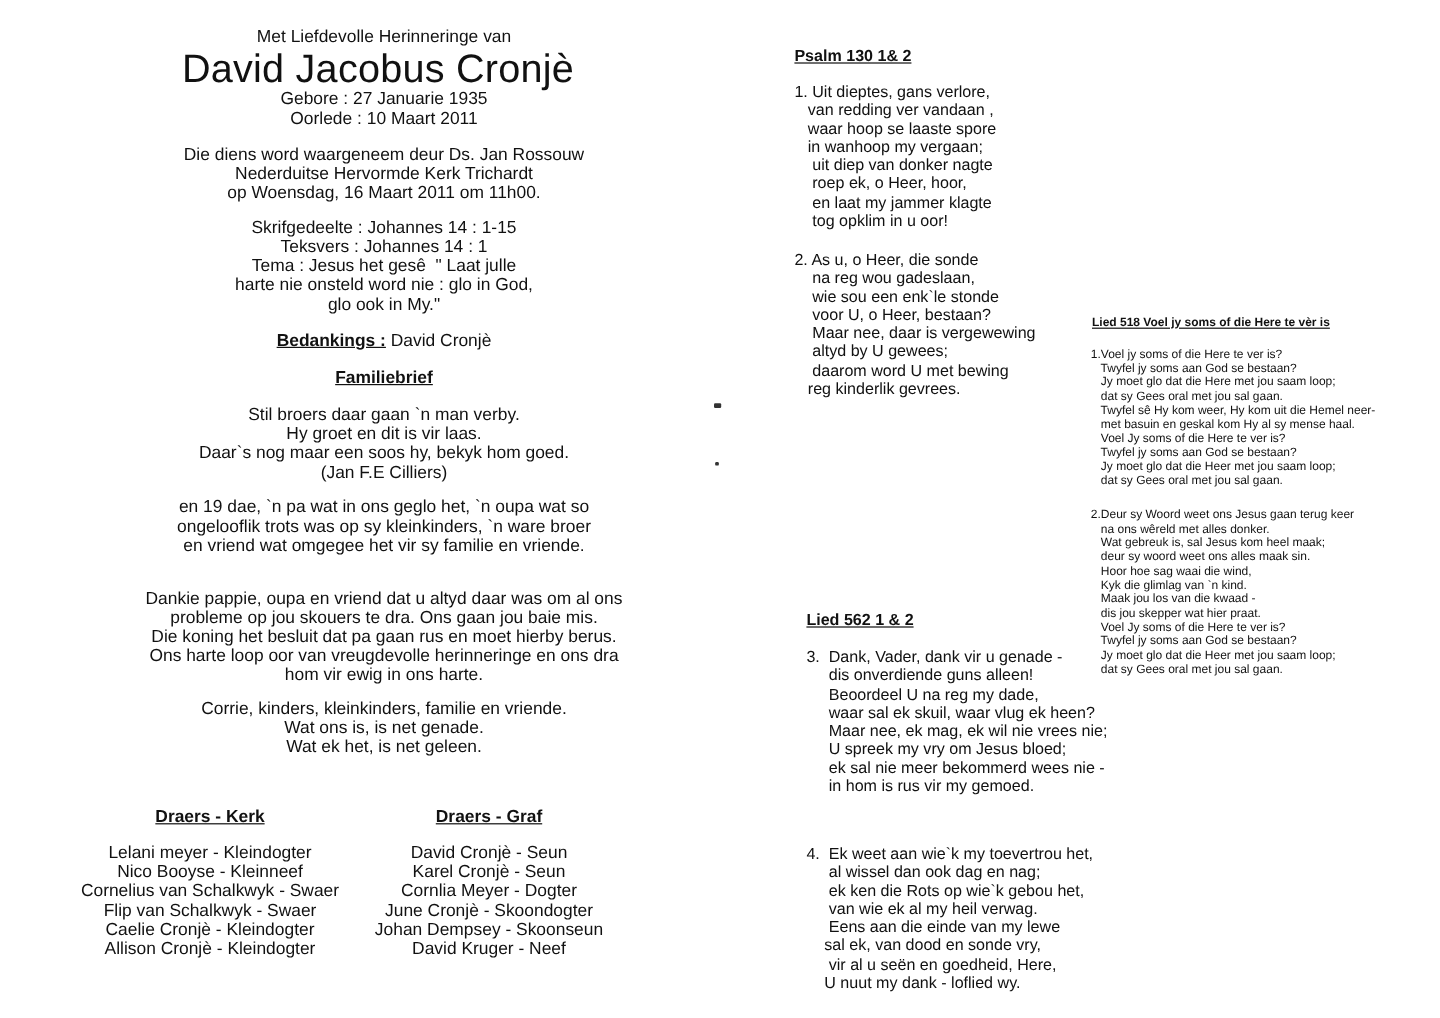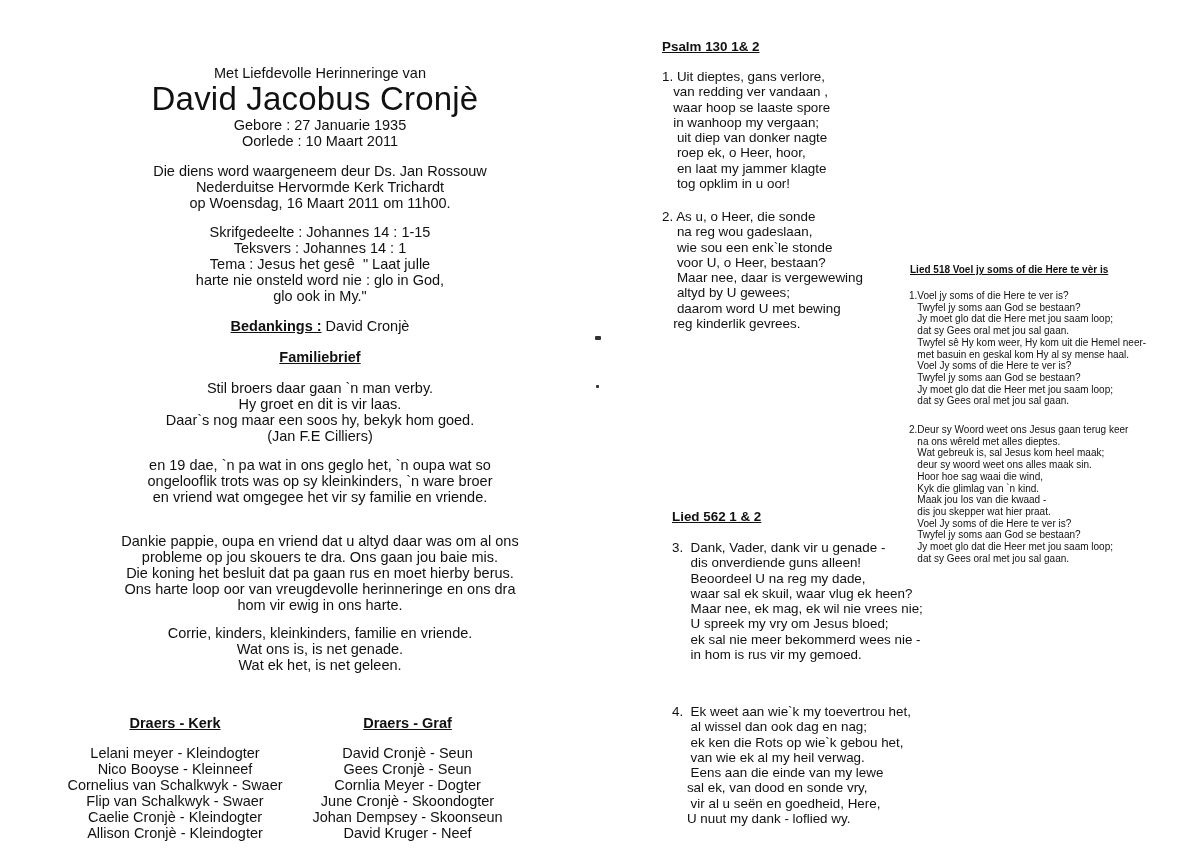--- a/index.html
+++ b/index.html
@@ -1,21 +1,21 @@
 <!DOCTYPE html>
 <html><head>
 <meta charset="utf-8">
 <style>
   html, body { margin: 0; padding: 0; }
   body {
     width: 1200px; height: 848px; background: #ffffff; position: relative; overflow: hidden;
     font-family: "Liberation Sans", sans-serif; color: #111111;
   }
   .abs { position: absolute; }
-  .center { text-align: center; margin-top: 42px; }
+  .center { text-align: center; }
   .line { display: block; white-space: pre; }
   .u { text-decoration: underline; font-weight: bold; }
   .t15 { font-size: 14.5px; line-height: 16px; }
   .t13 { font-size: 13.4px; line-height: 15.3px; }
   .t10 { font-size: 10px; line-height: 11.7px; }
   .title { font-size: 33px; line-height: 34px; letter-spacing: 0.2px; }
   .mark { position: absolute; background: #333; border-radius: 1px; }
 </style>
 </head>
 <body>
@@ -81,21 +81,21 @@
     <span class="line">Nico Booyse - Kleinneef</span>
     <span class="line">Cornelius van Schalkwyk - Swaer</span>
     <span class="line">Flip van Schalkwyk - Swaer</span>
     <span class="line">Caelie Cronjè - Kleindogter</span>
     <span class="line">Allison Cronjè - Kleindogter</span>
   </div>
 
   <div class="abs center t15" style="left:305px; top:673px; width:205px;">
     <span class="line u" style="margin-bottom:14px;">Draers - Graf</span>
     <span class="line">David Cronjè - Seun</span>
-    <span class="line">Gees Cronjè - Seun</span>
+    <span class="line">Karel Cronjè - Seun</span>
     <span class="line">Cornlia Meyer - Dogter</span>
     <span class="line">June Cronjè - Skoondogter</span>
     <span class="line">Johan Dempsey - Skoonseun</span>
     <span class="line">David Kruger - Neef</span>
   </div>
 </div>
 
 <div class="mark" style="left:595px; top:336px; width:6px; height:4px;"></div>
 <div class="mark" style="left:596px; top:385px; width:3px; height:3px;"></div>
 
@@ -138,21 +138,21 @@
     <span class="line">   Twyfel sê Hy kom weer, Hy kom uit die Hemel neer-</span>
     <span class="line">   met basuin en geskal kom Hy al sy mense haal.</span>
     <span class="line">   Voel Jy soms of die Here te ver is?</span>
     <span class="line">   Twyfel jy soms aan God se bestaan?</span>
     <span class="line">   Jy moet glo dat die Heer met jou saam loop;</span>
     <span class="line">   dat sy Gees oral met jou sal gaan.</span>
   </div>
 
   <div class="abs t10" style="left:909px; top:424px;">
     <span class="line">2.Deur sy Woord weet ons Jesus gaan terug keer</span>
-    <span class="line">   na ons wêreld met alles dieptes.</span>
+    <span class="line">   na ons wêreld met alles donker.</span>
     <span class="line">   Wat gebreuk is, sal Jesus kom heel maak;</span>
     <span class="line">   deur sy woord weet ons alles maak sin.</span>
     <span class="line">   Hoor hoe sag waai die wind,</span>
     <span class="line">   Kyk die glimlag van `n kind.</span>
     <span class="line">   Maak jou los van die kwaad -</span>
     <span class="line">   dis jou skepper wat hier praat.</span>
     <span class="line">   Voel Jy soms of die Here te ver is?</span>
     <span class="line">   Twyfel jy soms aan God se bestaan?</span>
     <span class="line">   Jy moet glo dat die Heer met jou saam loop;</span>
     <span class="line">   dat sy Gees oral met jou sal gaan.</span>

